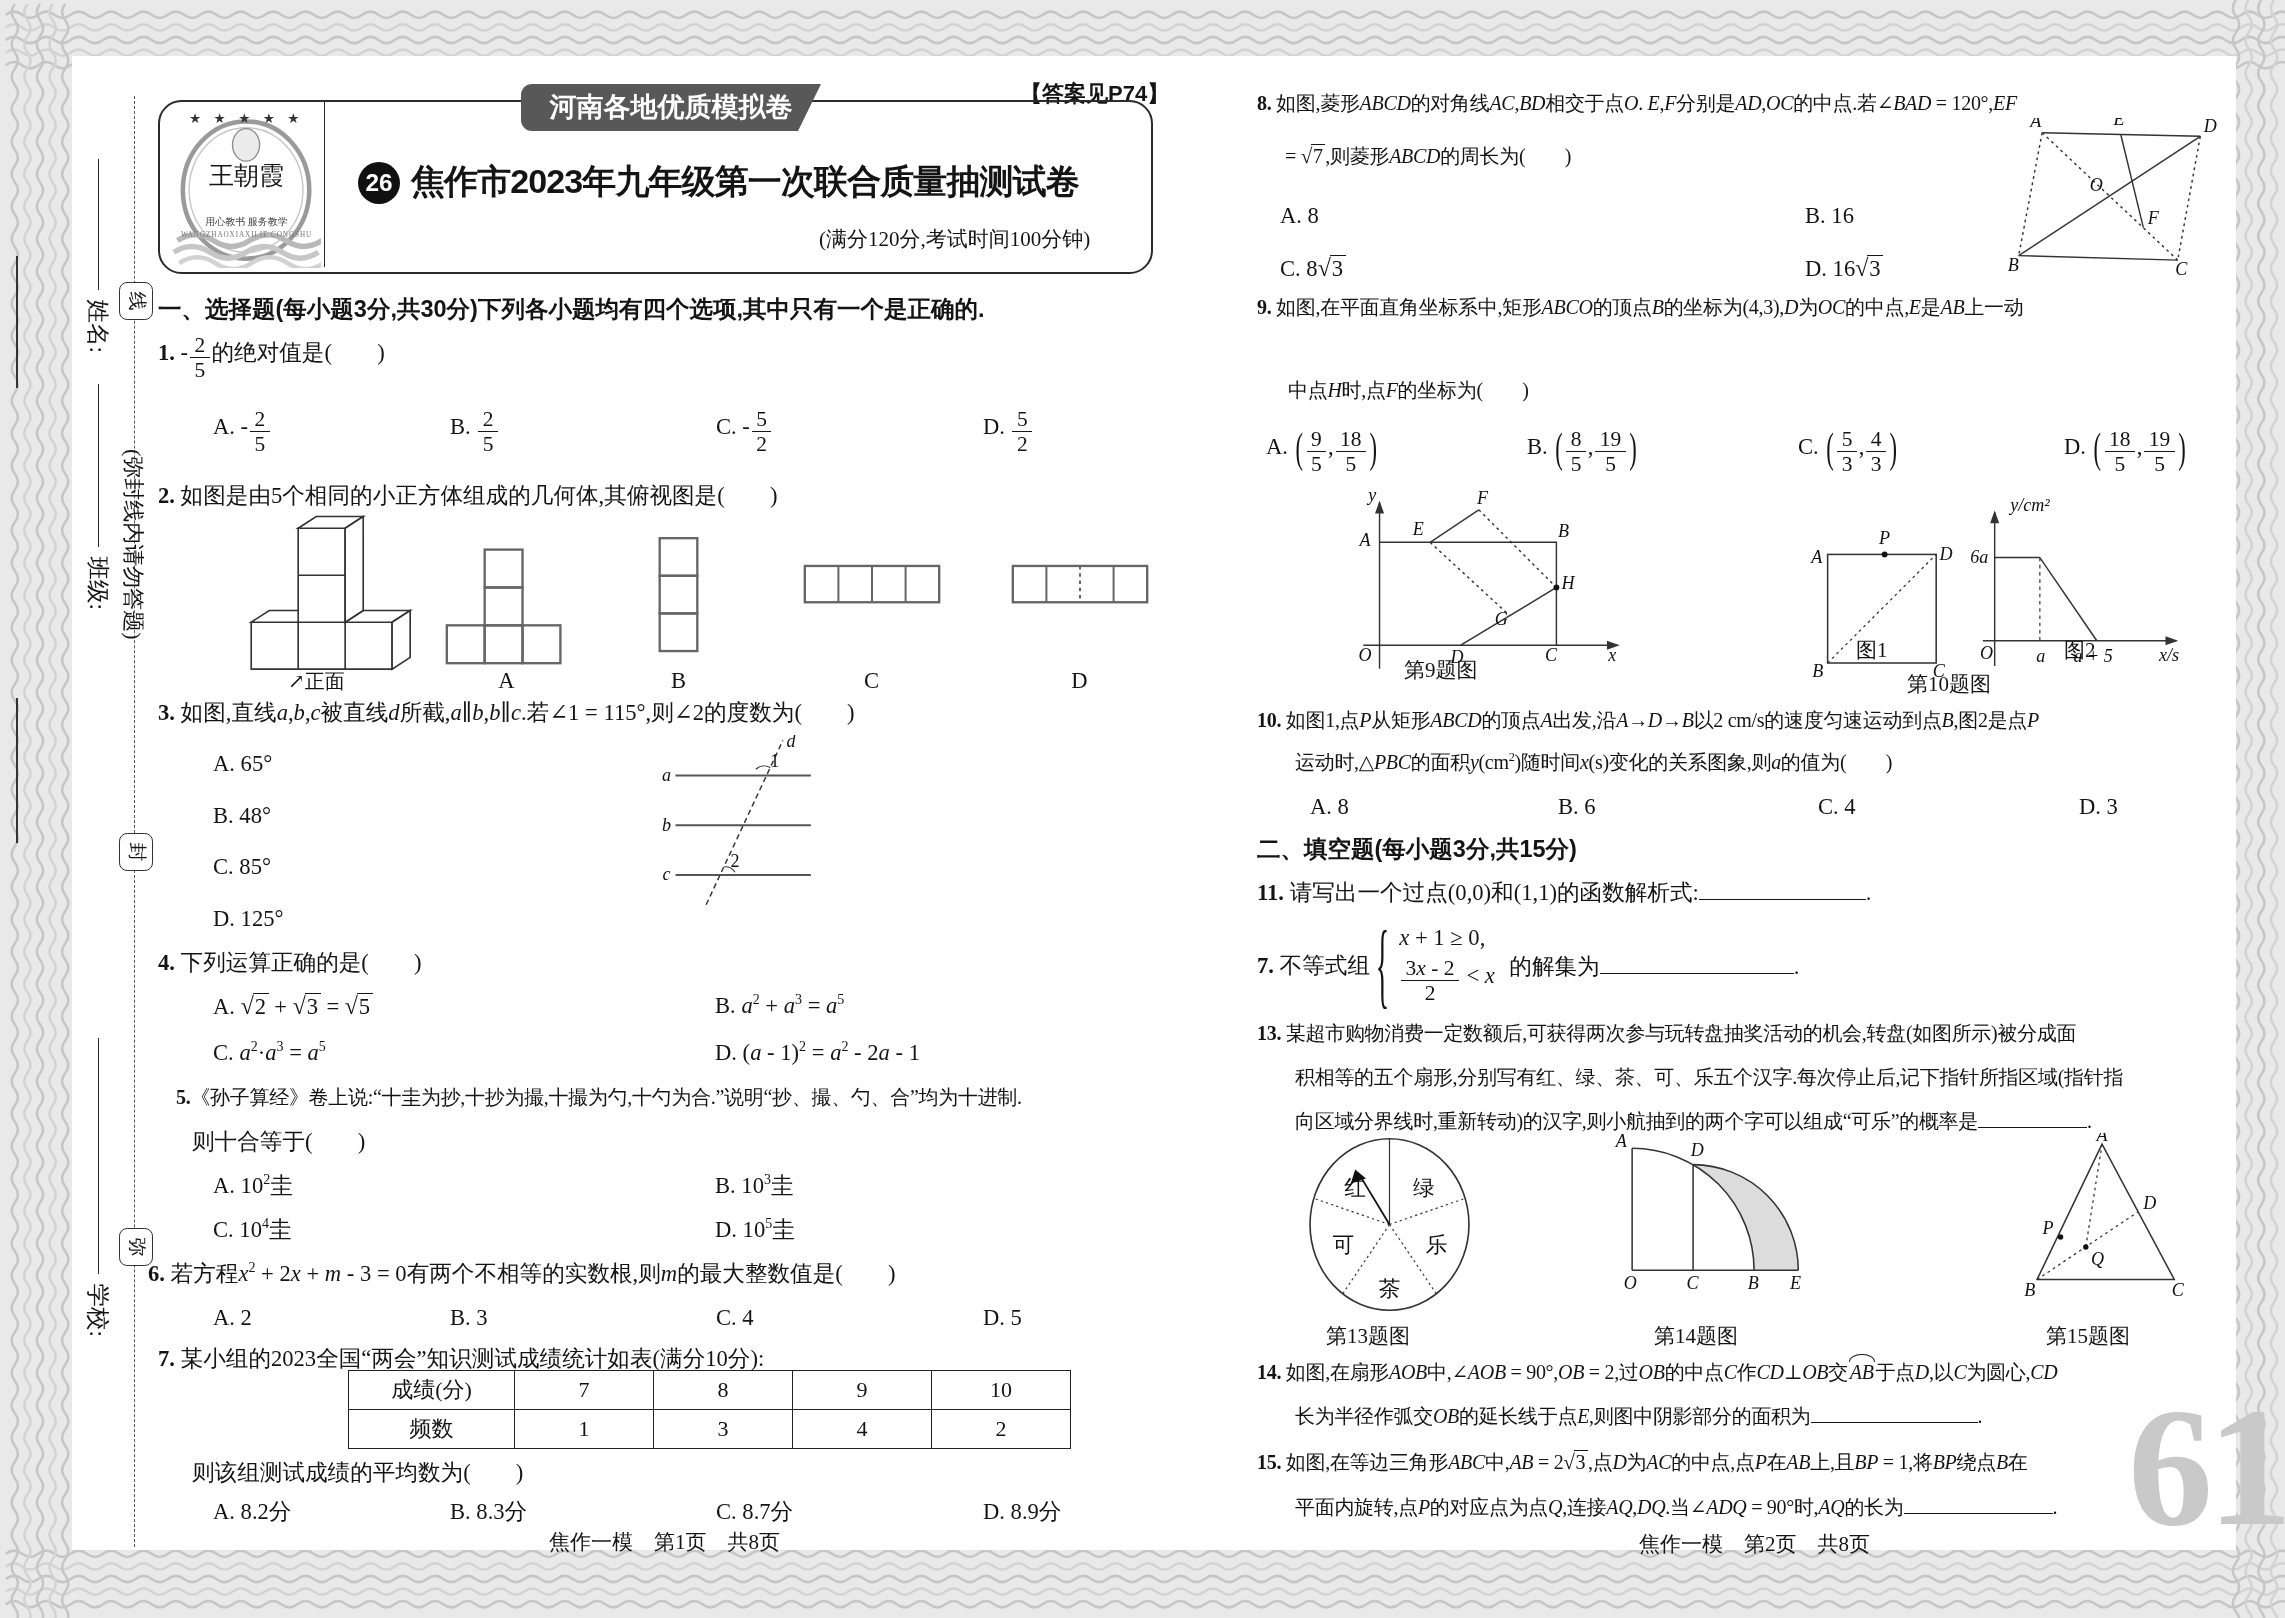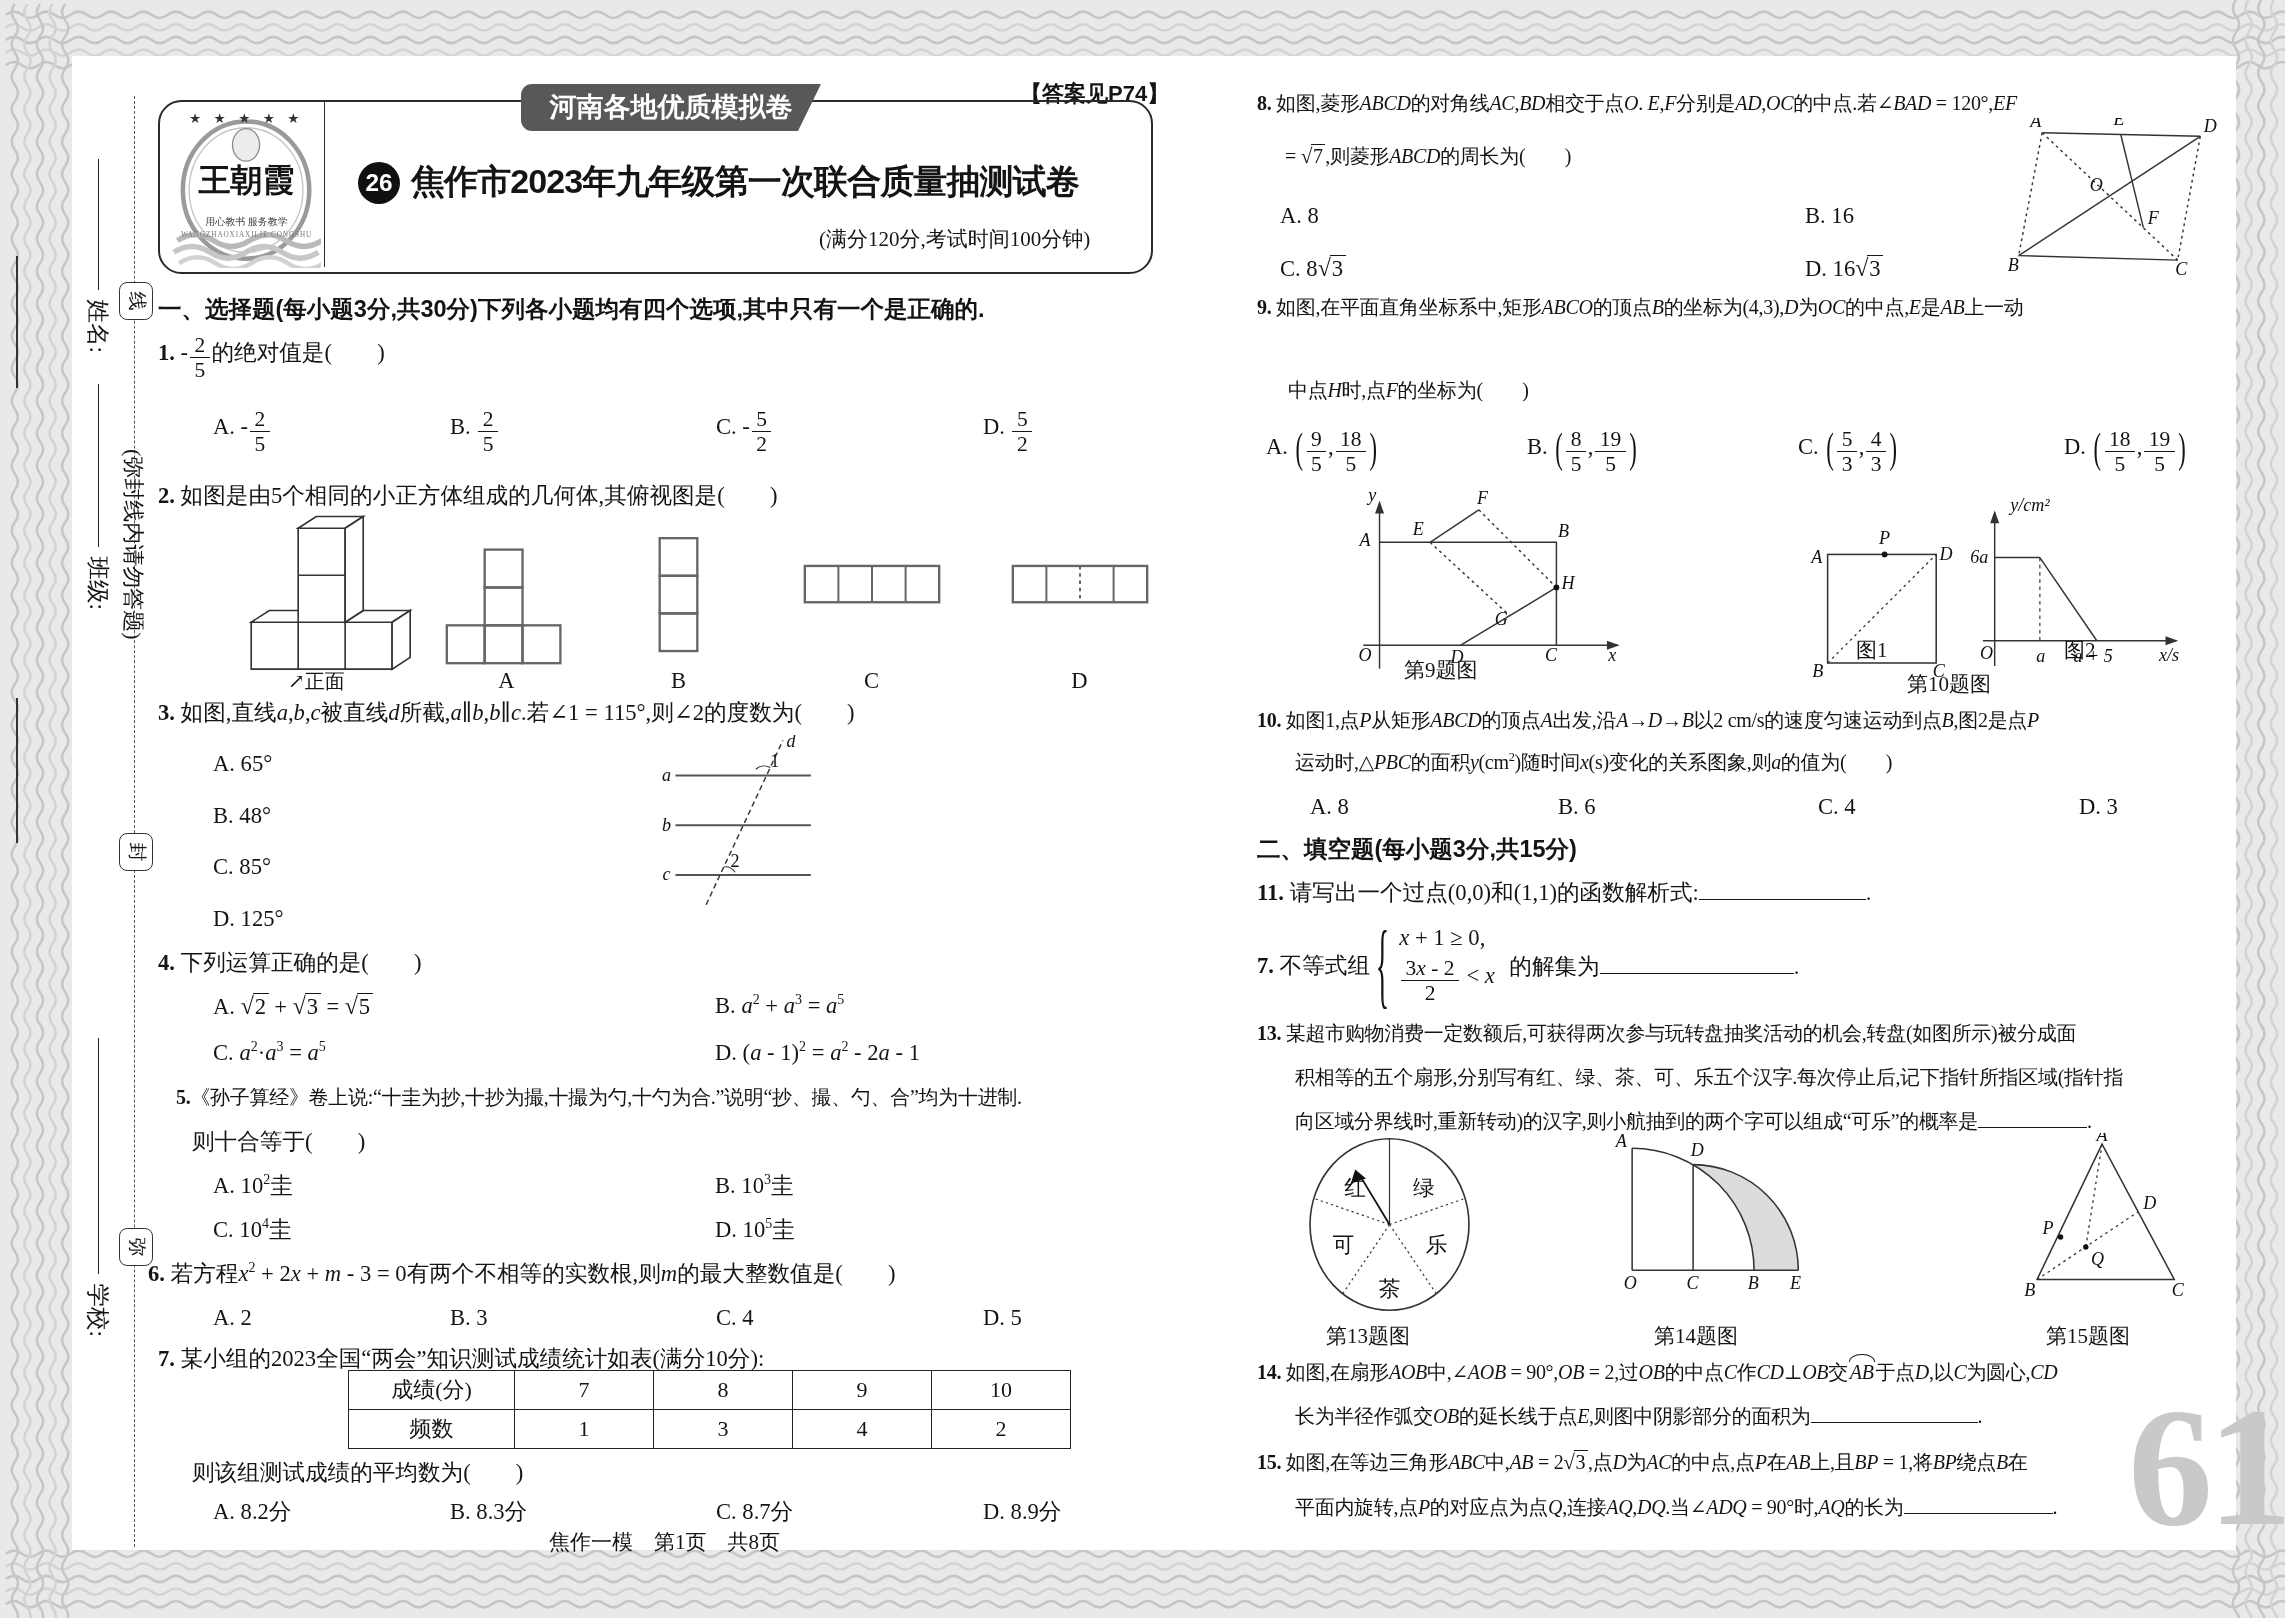--- a/index.html
+++ b/index.html
@@ -33,21 +33,21 @@
   .badge{position:absolute;left:521px;top:84px;width:300px;height:47px;background:#585858;color:#fff;
       font-family:"Liberation Sans",sans-serif;font-weight:bold;font-size:27px;line-height:47px;text-align:center;
       clip-path:polygon(0 0,300px 0,277px 47px,0 47px);border-radius:11px 0 0 11px;}
   .cnum{position:absolute;left:358px;top:162px;width:42px;height:42px;border-radius:50%;background:#101010;color:#fff;
       font-family:"Liberation Sans",sans-serif;font-weight:bold;font-size:24.4px;display:flex;align-items:center;justify-content:center;}
   .title{position:absolute;left:411px;top:159px;font-family:"Liberation Sans","DejaVu Sans",sans-serif;
       font-weight:bold;font-size:34px;letter-spacing:-0.9px;white-space:nowrap;}
   .logo{position:absolute;left:172px;top:103px;width:149px;height:165px;}
   .logo div{position:absolute;width:100%;text-align:center;white-space:nowrap;}
   .lstars{top:7.2px;font-size:13.6px;letter-spacing:4.5px;color:#333;}
-  .lname{top:56px;font-size:32px;font-weight:bold;font-family:"Liberation Serif",serif;}
+  .lname{top:56px;font-size:25px;font-weight:normal;font-family:"Liberation Serif",serif;}
   .lsub{top:112px;font-size:10px;color:#444;}
   .lring{top:128px;font-size:7.2px;color:#777;letter-spacing:0.9px;}
   .vrot{transform-origin:0 0;transform:rotate(90deg);position:absolute;display:flex;align-items:center;
       gap:9px;font-size:23.5px;white-space:nowrap;}
   .vrot .ln{flex:1;border-top:1.5px solid #222;height:0;}
   .stamp{position:absolute;left:119px;width:32px;height:36px;border:1.5px solid #333;border-radius:8.1px;background:#fff;
       display:flex;align-items:center;justify-content:center;font-size:19px;z-index:3;}
   .stamp span{transform:rotate(90deg);display:inline-block;}
   .dashv{position:absolute;left:134px;top:96px;height:1451px;border-left:1.8px dashed #555;}
   .tick{position:absolute;left:16.3px;width:1.8px;background:#333;}
@@ -453,15 +453,16 @@
   <div class="t cap" style="left:1326px;top:1323px">第13题图</div>
   <div class="t cap" style="left:1654px;top:1323px">第14题图</div>
   <div class="t cap" style="left:2046px;top:1323px">第15题图</div>
 
   <div class="t s" style="left:1257px;top:1359px"><b>14.</b> 如图,在扇形<i>AOB</i>中,∠<i>AOB</i> = 90°,<i>OB</i> = 2,过<i>OB</i>的中点<i>C</i>作<i>CD</i>⊥<i>OB</i>交<span class="arc"><i>AB</i></span>于点<i>D</i>,以<i>C</i>为圆心,<i>CD</i></div>
   <div class="t s" style="left:1295px;top:1402px">长为半径作弧交<i>OB</i>的延长线于点<i>E</i>,则图中阴影部分的面积为<span class="bl" style="width:167px"></span>.</div>
 
   <div class="t s" style="left:1257px;top:1449px"><b>15.</b> 如图,在等边三角形<i>ABC</i>中,<i>AB</i> = 2<span class="sq"><b>3</b></span>,点<i>D</i>为<i>AC</i>的中点,点<i>P</i>在<i>AB</i>上,且<i>BP</i> = 1,将<i>BP</i>绕点<i>B</i>在</div>
   <div class="t s" style="left:1295px;top:1493px">平面内旋转,点<i>P</i>的对应点为点<i>Q</i>,连接<i>AQ</i>,<i>DQ</i>.当∠<i>ADQ</i> = 90°时,<i>AQ</i>的长为<span class="bl" style="width:149px"></span>.</div>
 
+  <div class="t ct" style="left:1438px;top:1531px;width:633px;font-size:21px">焦作一模　第2页　共8页</div>
 
 </div>
 
 
 </body></html>

